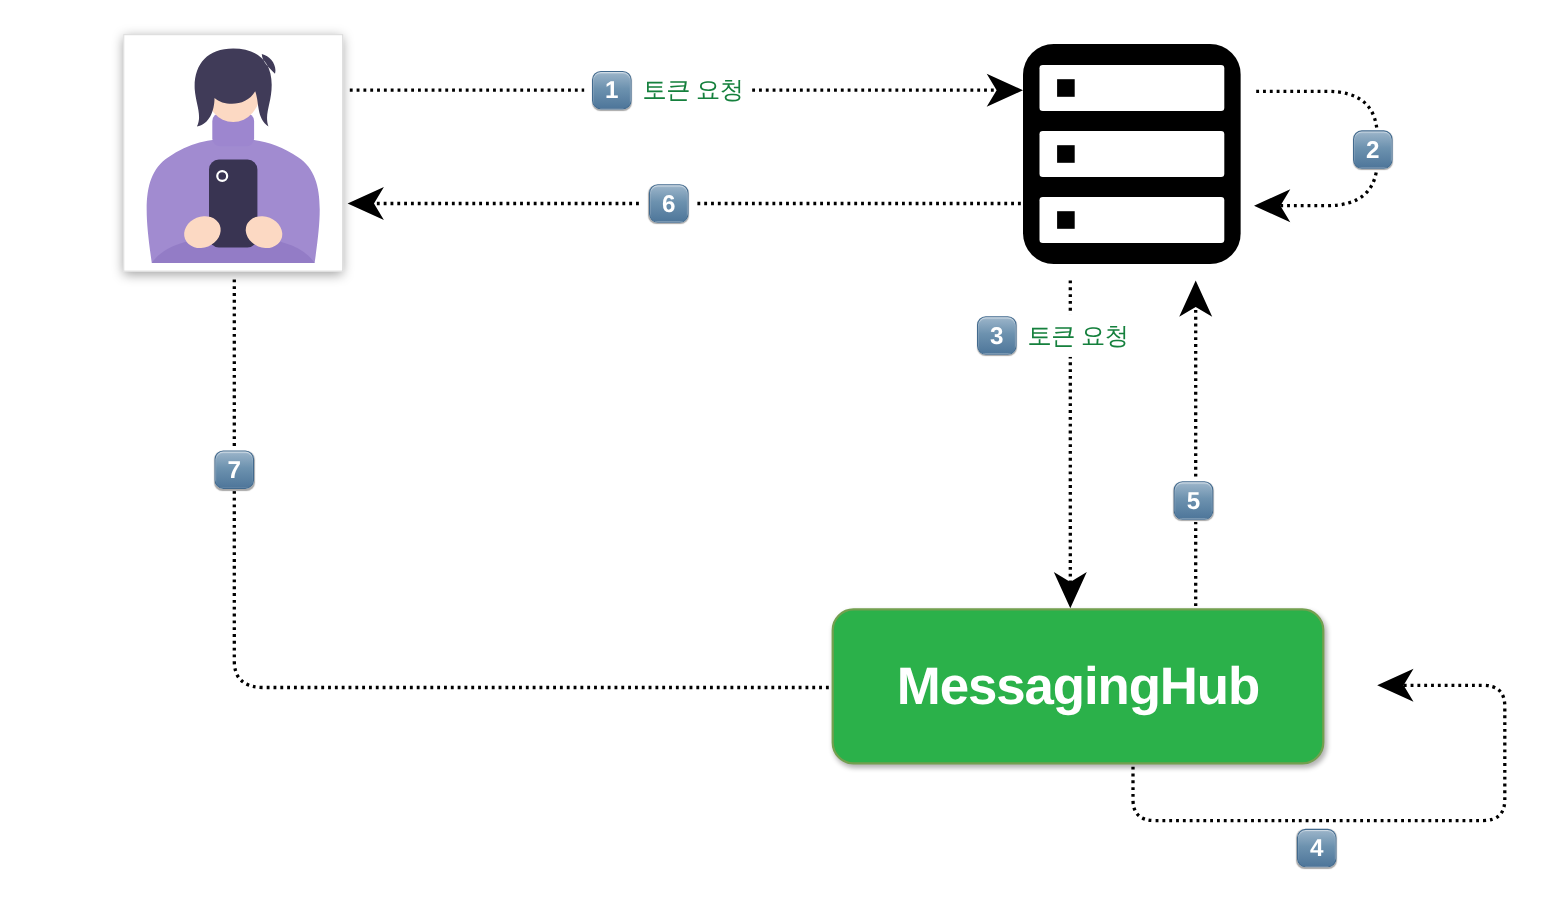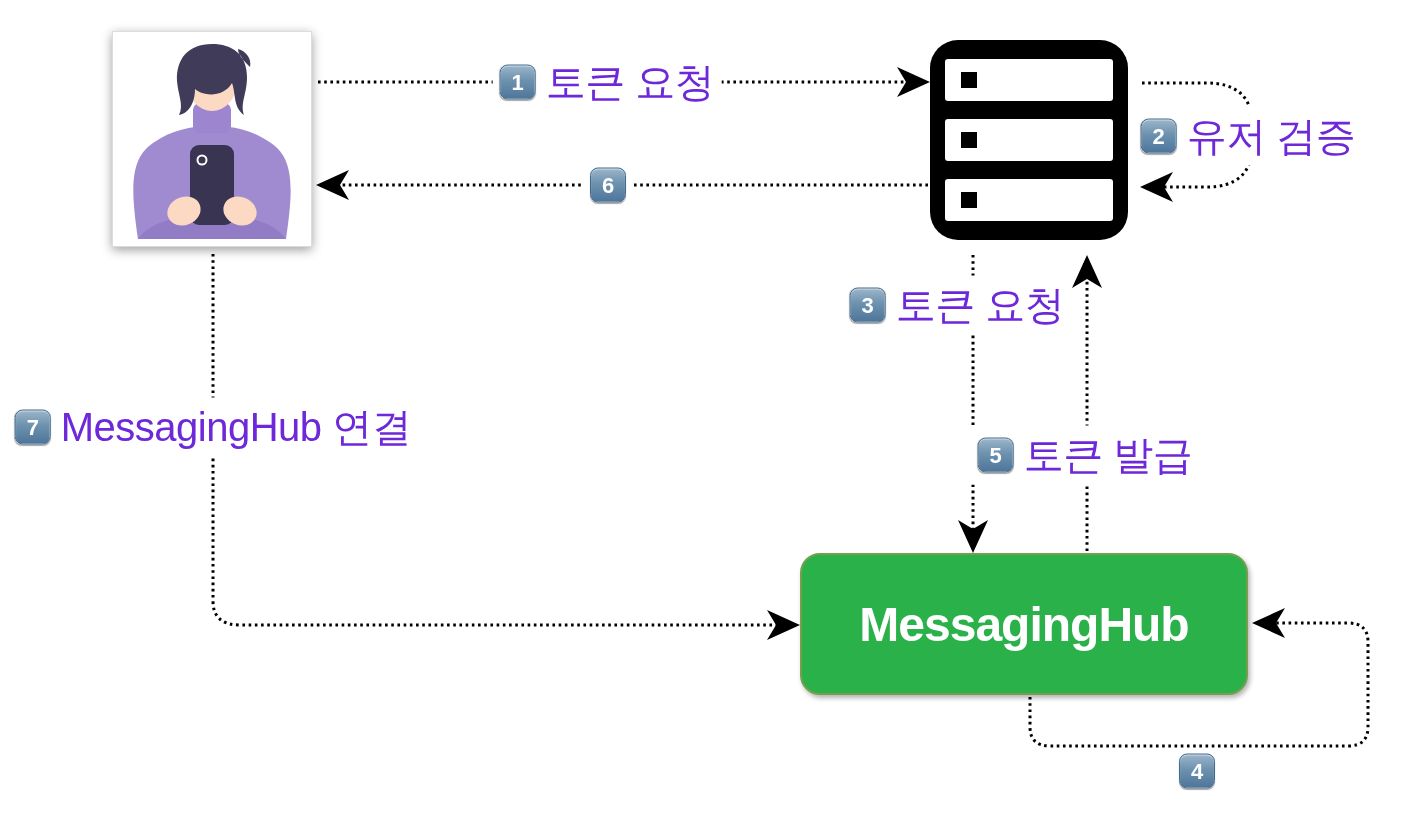--- a/index.html
+++ b/index.html
@@ -9,39 +9,39 @@
 
   
   svg.wires{position:absolute;left:0;top:0;}
   .wire{fill:none;stroke:#000;stroke-width:3;stroke-dasharray:2.6 3.6;}
   .head{fill:#000;stroke:none;}
 
   
   .step{position:absolute;display:flex;align-items:center;gap:10px;
         background:#fff;padding:2px 7px;white-space:nowrap;
         transform:translate(-50%,-50%);}
-  .step .txt{font-size:40px;font-weight:500;color:#6d28d9;letter-spacing:-0.5px;}
+  .step .txt{font-size:22px;font-weight:500;color:#15803d;letter-spacing:-0.5px;}
   .badge{width:34px;height:33px;border-radius:8px;flex:0 0 auto;
          background:linear-gradient(180deg,#9cb5ca 0%,#6d92af 45%,#4e769a 100%);
          border:1px solid #426a8e;
          box-shadow:inset 0 1px 1px rgba(255,255,255,.55),0 1px 1px rgba(0,0,0,.35);
          color:#fff;font-weight:bold;font-size:22px;
          display:flex;align-items:center;justify-content:center;}
 
   
   .user-card{position:absolute;left:112px;top:31px;width:184px;height:200px;
              background:#fff;padding:7px;border:1px solid #dcdcdc;
              box-shadow:0 3px 10px rgba(0,0,0,.38);}
   .user-card svg{display:block;}
 
   
   .server{position:absolute;left:930px;top:40px;}
 
   
-  .hub{position:absolute;left:800px;top:553px;width:448px;height:142px;
+  .hub{position:absolute;left:756px;top:553px;width:448px;height:142px;
        background:#2bb14a;border:2px solid #73a04f;border-radius:20px;
        box-shadow:2px 3px 5px rgba(0,0,0,.3);
        display:flex;align-items:center;justify-content:center;box-sizing:border-box;}
   .hub .hub-label{color:#fff;font-weight:bold;font-size:48px;letter-spacing:-1px;}
 </style>
 </head>
 <body>
 
 <div class="stage">
 
@@ -112,39 +112,36 @@
     <span class="hub-label">MessagingHub</span>
   </div>
 
   <div class="step" style="left:607px;top:82px;">
     <span class="badge">1</span>
     <span class="txt">토큰 요청</span>
   </div>
 
   <div class="step" style="left:1248px;top:136px;">
     <span class="badge">2</span>
-    <span class="txt">유저 검증</span>
   </div>
 
   <div class="step" style="left:957px;top:305px;">
     <span class="badge">3</span>
     <span class="txt">토큰 요청</span>
   </div>
 
   <div class="step" style="left:1197px;top:771px;">
     <span class="badge">4</span>
   </div>
 
   <div class="step" style="left:1085px;top:455px;">
     <span class="badge">5</span>
-    <span class="txt">토큰 발급</span>
   </div>
 
   <div class="step" style="left:608px;top:185px;">
     <span class="badge">6</span>
   </div>
 
   <div class="step" style="left:213px;top:427px;">
     <span class="badge">7</span>
-    <span class="txt">MessagingHub 연결</span>
   </div>
 
 </div>
 
 </body></html>

